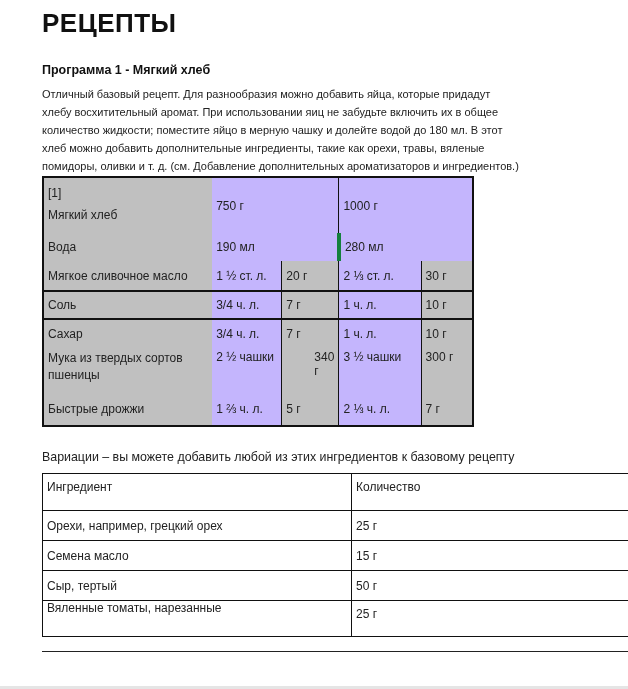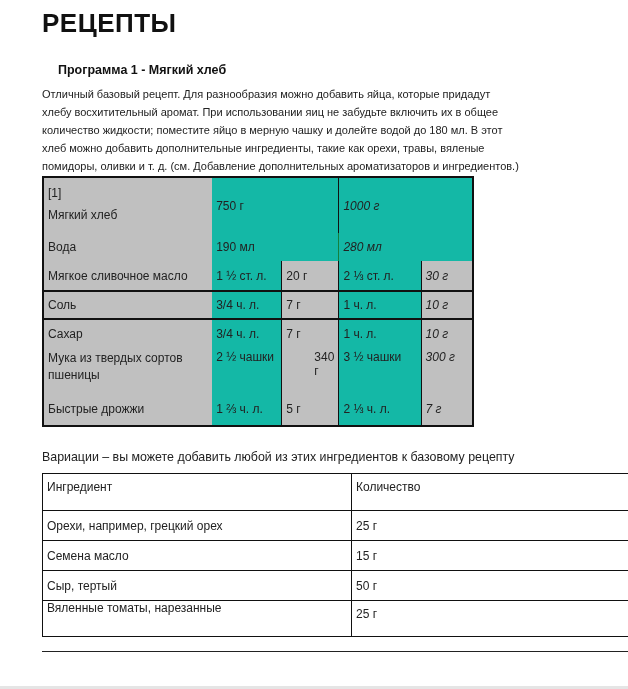--- a/index.html
+++ b/index.html
@@ -1,28 +1,28 @@
 <!DOCTYPE html>
 <html><head>
 <meta charset="utf-8">
 <style>
   html, body { margin:0; padding:0; background:#ffffff; }
   body { width:628px; height:689px; position:relative; overflow:hidden; font-family:"Liberation Sans", "DejaVu Sans", sans-serif; color:#1a1a1a; }
   .title { position:absolute; left:42px; top:8px; font-size:26px; font-weight:bold; letter-spacing:0.5px; color:#111; }
-  .subtitle { position:absolute; left:58px; top:63px; font-size:12.5px; font-weight:bold; color:#111; }
+  .subtitle { position:absolute; left:42px; top:63px; font-size:12.5px; font-weight:bold; color:#111; }
   .intro { position:absolute; left:42px; top:85px; width:570px; font-size:11px; line-height:18px; color:#222; }
   .intro span { display:block; white-space:nowrap; }
 
   table { border-collapse:collapse; position:absolute; font-size:12px; color:#222; }
   #t1 { left:42px; top:176px; width:432px; }
   #t1 td { padding:0 4px; vertical-align:middle; }
   #t1 .dk { background:#c0c0c0; }
-  #t1 .lt { background:#14b8a6; }
+  #t1 .lt { background:#c4b5fd; }
   #t1 td.b-left { border-left:2px solid #111; }
-  #t1 td.b-right { border-right:2px solid #111;font-style:italic; }
+  #t1 td.b-right { border-right:2px solid #111; }
   #t1 tr.bt td { border-top:2px solid #111; }
   #t1 tr.bb td { border-bottom:2px solid #111; }
   #t1 td.vr { border-right:1px solid #111; }
 
   #t2 { left:42px; top:473px; width:628px; }
   #t2 td { border:1.5px solid #111; padding:0 4px; height:29px; vertical-align:middle; }
   #t2 td.c1 { width:300px; }
   #t2 tr.hdr td { height:30px; vertical-align:top; padding-top:6px; }
 
   .var-caption { position:absolute; left:42px; top:450px; font-size:12.4px; color:#222; }
@@ -55,21 +55,21 @@
       <tr class="bt" style="height:56px;">
     <td class="dk b-left" style="vertical-align:top;padding-top:4px;line-height:22px;">
       <div>[1]</div>
       <div>Мягкий хлеб</div>
     </td>
     <td class="lt" colspan="2" style="border-right:1px solid #111;">750 г</td>
     <td class="lt b-right" colspan="2">1000 г</td>
   </tr>
   <tr style="height:28px;">
     <td class="dk b-left">Вода</td>
-    <td class="lt" colspan="2" style="border-right:1px solid #15803d;">190 мл</td>
+    <td class="lt" colspan="2" style="border-right:4px solid #15803d;">190 мл</td>
     <td class="lt b-right" colspan="2">280 мл</td>
   </tr>
   <tr style="height:30px;">
     <td class="dk b-left">Мягкое сливочное масло</td>
     <td class="lt vr">1 ½ ст. л.</td>
     <td class="dk vr">20 г</td>
     <td class="lt vr">2 ⅓ ст. л.</td>
     <td class="dk b-right">30 г</td>
   </tr>
   <tr class="bt" style="height:28px;">

